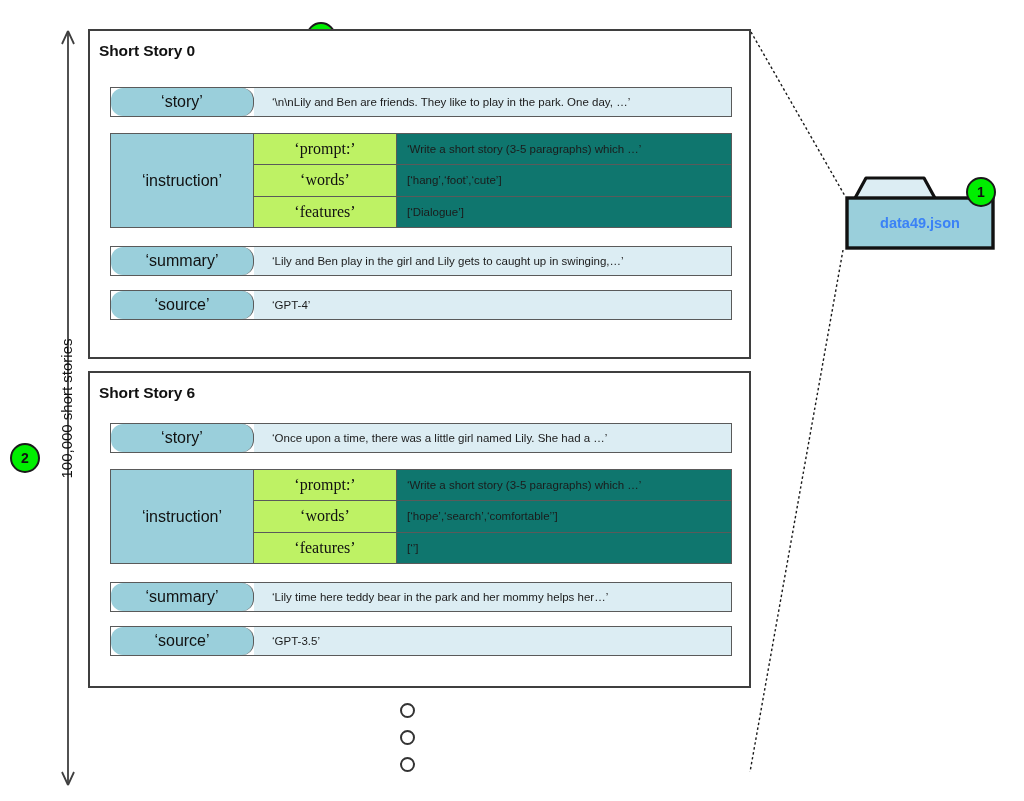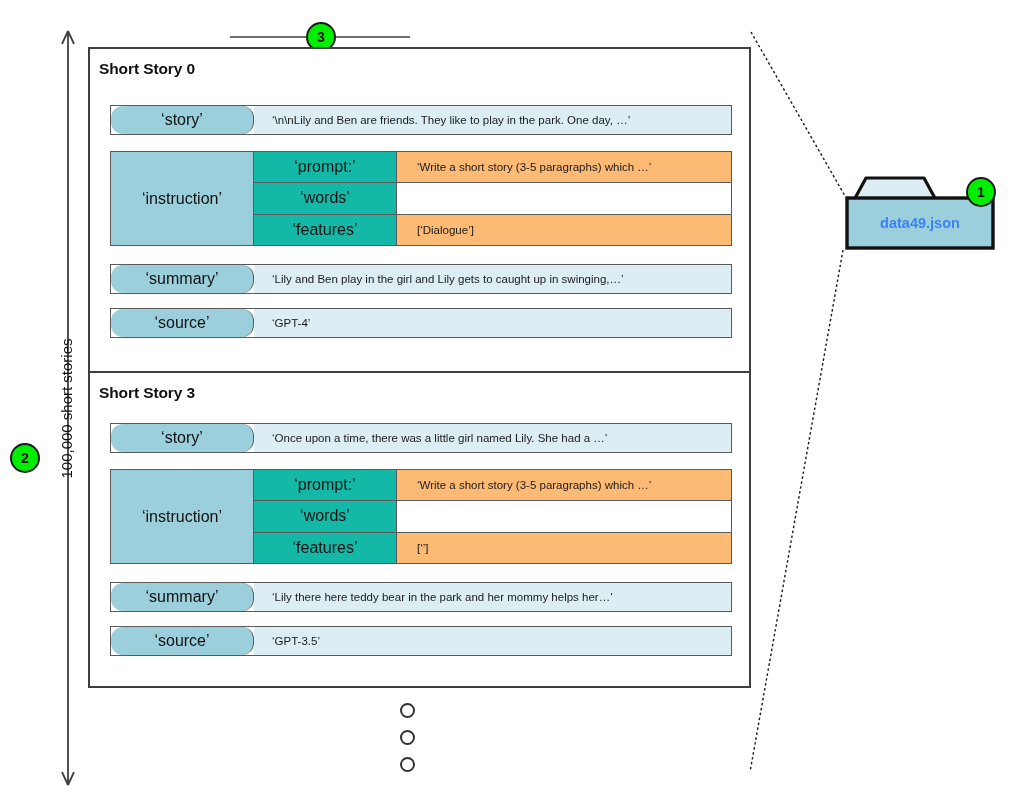--- a/index.html
+++ b/index.html
@@ -24,21 +24,21 @@
     pointer-events: none;
   }
 
   
   .story-box {
     position: absolute;
     background: #ffffff;
     border: 2px solid #3f3f3f;
     box-sizing: border-box;
   }
-  #story-box-0 { left: 88px;  top: 47px;  width: 663px; height: 330px; text-align: center; }
+  #story-box-0 { left: 88px;  top: 29px;  width: 663px; height: 330px; text-align: center; }
   #story-box-1 { left: 88px;  top: 371px; width: 663px; height: 317px; }
 
   .story-title {
     position: absolute;
     left: 9px;
     top: 11px;
     font-size: 15.5px;
     font-weight: bold;
     letter-spacing: -0.1px;
     color: #111111;
@@ -100,36 +100,37 @@
     display: flex;
     flex-direction: column;
   }
   .instr-row {
     display: flex;
     flex: 1 1 0;
     box-sizing: border-box;
   }
   .instr-row + .instr-row { border-top: 1.5px solid #5a5a5a; }
   .instr-subkey {
-    background: #14b8a6;
+    background: #bef264;
     border-right: 1.5px solid #5a5a5a;
     box-sizing: border-box;
     display: flex;
     align-items: center;
     justify-content: center;
     font-size: 16px;
     color: #111111;
     flex: none;
+    font-family: Liberation Serif, serif;
   }
   .instr-val {
-    background: #fdba74;
-    box-sizing: border-box;
-    display: flex;
-    align-items: center;
-    padding-left: 20px;
+    background: #0f766e;
+    box-sizing: border-box;
+    display: flex;
+    align-items: center;
+    padding-left: 10px;
     font-size: 11.5px;
     color: #1b1b1b;
     flex: 1 1 auto;
     overflow: hidden;
     white-space: nowrap;
   }
 
   
   #file-icon {
     position: absolute;
@@ -251,67 +252,69 @@
 
   <div class="instr-block" style="left:20px; top:102px; width:622px; height:95px;">
     <div class="instr-key" style="width:143px;">‘instruction’</div>
     <div class="instr-rows">
       <div class="instr-row">
         <div class="instr-subkey" style="width:143px;">‘prompt:’</div>
         <div class="instr-val">‘Write a short story (3-5 paragraphs) which …’</div>
       </div>
       <div class="instr-row">
         <div class="instr-subkey" style="width:143px;">‘words’</div>
+        <div class="instr-val">[‘hang’,‘foot’,‘cute’]</div>
       </div>
       <div class="instr-row">
         <div class="instr-subkey" style="width:143px;">‘features’</div>
         <div class="instr-val">[‘Dialogue’]</div>
       </div>
     </div>
   </div>
 
   <div class="field-row" style="left:20px; top:215px; width:622px;">
     <div class="key-cell" style="width:143px;">‘summary’</div>
     <div class="val-cell">‘Lily and Ben play in the girl and Lily gets to caught up in swinging,…’</div>
   </div>
 
   <div class="field-row" style="left:20px; top:259px; width:622px;">
     <div class="key-cell" style="width:143px;">‘source’</div>
     <div class="val-cell">‘GPT-4’</div>
   </div>
 </div>
 
 <div class="story-box" id="story-box-1">
-  <div class="story-title">Short Story 3</div>
+  <div class="story-title">Short Story 6</div>
 
   <div class="field-row" style="left:20px; top:50px; width:622px;">
     <div class="key-cell" style="width:143px;">‘story’</div>
     <div class="val-cell">‘Once upon a time, there was a little girl named Lily.  She had a …’</div>
   </div>
 
   <div class="instr-block" style="left:20px; top:96px; width:622px; height:95px;">
     <div class="instr-key" style="width:143px;">‘instruction’</div>
     <div class="instr-rows">
       <div class="instr-row">
         <div class="instr-subkey" style="width:143px;">‘prompt:’</div>
         <div class="instr-val">‘Write a short story (3-5 paragraphs) which …’</div>
       </div>
       <div class="instr-row">
         <div class="instr-subkey" style="width:143px;">‘words’</div>
+        <div class="instr-val">[‘hope’,‘search’,‘comfortable’’]</div>
       </div>
       <div class="instr-row">
         <div class="instr-subkey" style="width:143px;">‘features’</div>
         <div class="instr-val">[‘’]</div>
       </div>
     </div>
   </div>
 
   <div class="field-row" style="left:20px; top:209px; width:622px;">
     <div class="key-cell" style="width:143px;">‘summary’</div>
-    <div class="val-cell">‘Lily there here teddy bear in the park and her mommy helps her…’</div>
+    <div class="val-cell">‘Lily time here teddy bear in the park and her mommy helps her…’</div>
   </div>
 
   <div class="field-row" style="left:20px; top:253px; width:622px;">
     <div class="key-cell" style="width:143px;">‘source’</div>
     <div class="val-cell">‘GPT-3.5’</div>
   </div>
 </div>
 
 <div id="ellipsis">
   <div class="ell-dot"></div>

